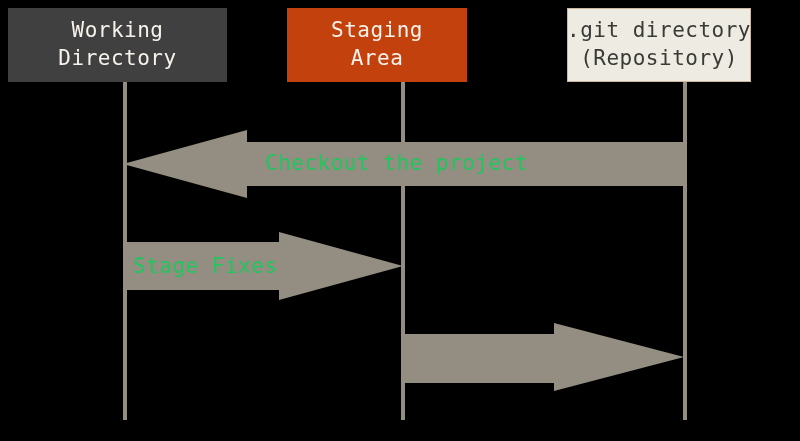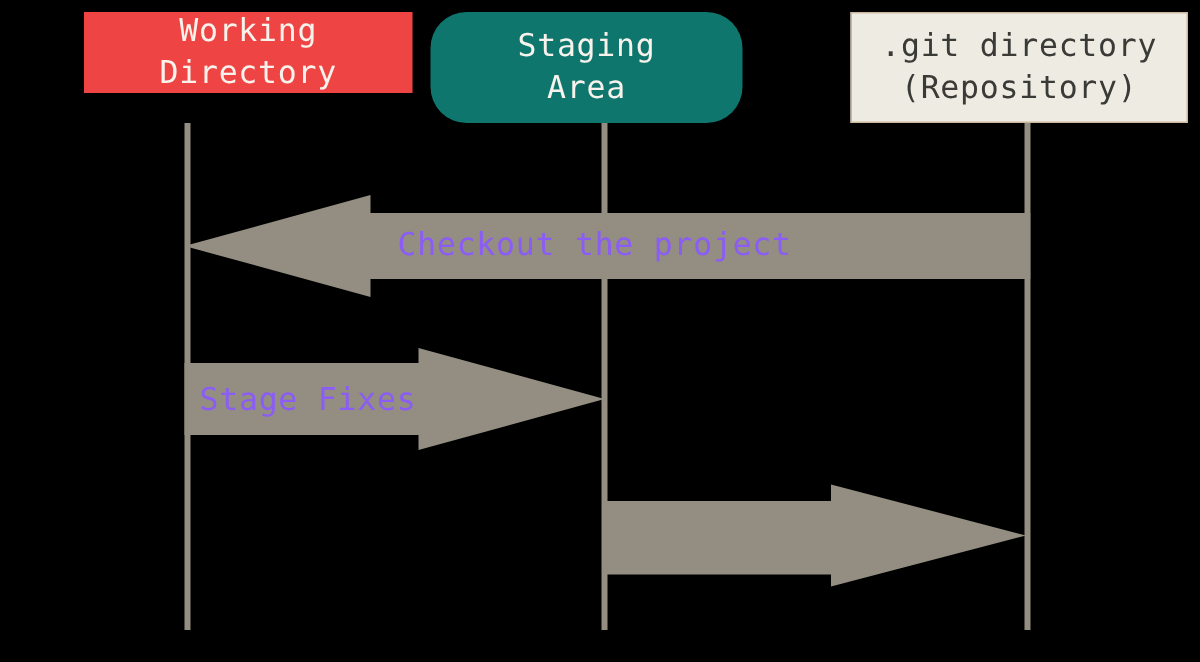--- a/index.html
+++ b/index.html
@@ -28,38 +28,36 @@
     font-family: "DejaVu Sans Mono", "Liberation Mono", monospace;
     font-size: 21px;
     line-height: 1.32;
     letter-spacing: 0.5px;
     white-space: pre;
   }
   #box-working {
     left: 8px;
     top: 8px;
     width: 219px;
-    height: 54px;
-    background: #ef4444;
+    height: 74px;
+    background: #404040;
     color: #F7F3EC;
-    margin-left: 48px;
   }
   #box-staging {
     left: 287px;
     top: 8px;
-    width: 208px;
+    width: 180px;
     height: 74px;
-    background: #0f766e;
+    background: #c2410c;
     color: #F7F3EC;
-    border-radius: 24px;
   }
   #box-repo {
     left: 567px;
     top: 8px;
-    width: 225px;
+    width: 184px;
     height: 74px;
     background: #EDEBE2;
     color: #3A3A36;
     border: 1px solid #CDB79E;
   }
   .lifeline {
     position: absolute;
     width: 4px;
     background: #938E81;
     top: 82px;
@@ -70,21 +68,21 @@
   #lifeline-repo     { left: 683px; }
 
   .arrow {
     position: absolute;
   }
   .arrow svg {
     display: block;
   }
   .arrow-label {
     position: absolute;
-    color: #8b5cf6;
+    color: #22c55e;
     font-family: "DejaVu Sans Mono", "Liberation Mono", monospace;
     font-size: 21px;
     letter-spacing: 0.5px;
     white-space: pre;
     pointer-events: none;
   }
 
   #arrow-checkout      { left: 121px;  top: 128px; }
   #label-checkout      { left: 265px;  top: 151px; }
 

